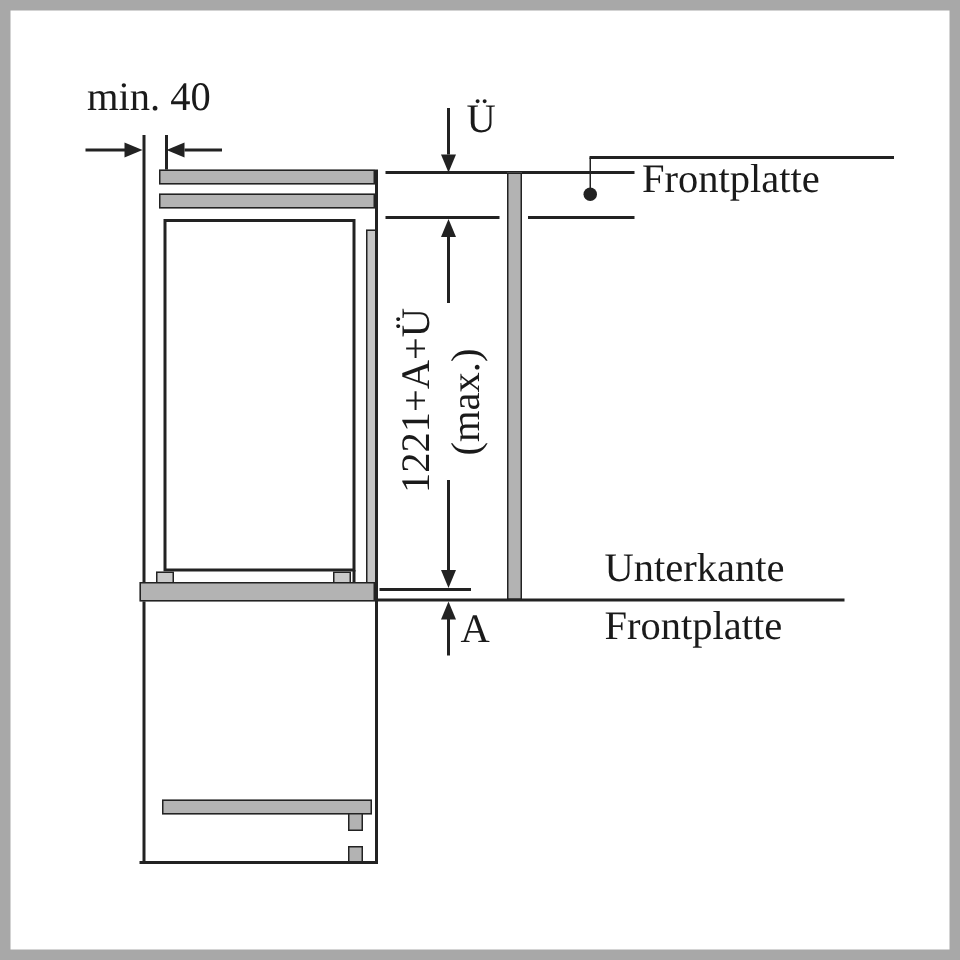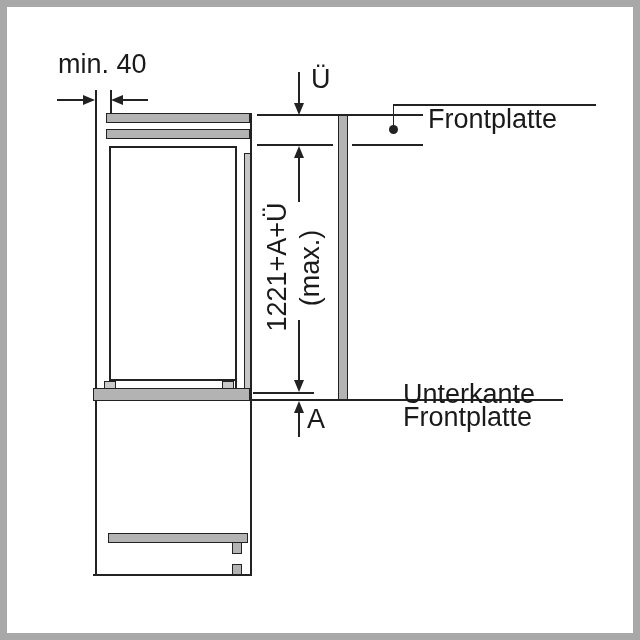--- a/index.html
+++ b/index.html
@@ -8,21 +8,21 @@
     --fill_mid:#c6c6c6;
     --fill_light:#c9c9c9;
     --frame:#a8a8a8;
     --background:#ffffff;
     --text:#1a1a1a;
   }
   html,body{margin:0;padding:0;background:#fff;}
   #canvas{
     position:relative;width:640px;height:640px;
     background:var(--background);overflow:hidden;
-    font-family:Liberation Sans, sans-serif;color:var(--text);
+    font-family:Liberation Serif, serif;color:var(--text);
   }
   .frame{position:absolute;inset:0;border:7px solid var(--frame);pointer-events:none;}
   .abs{position:absolute;box-sizing:border-box;}
   .lineh{position:absolute;background:var(--line);height:2px;}
   .linev{position:absolute;background:var(--line);width:2px;}
   .bar{position:absolute;box-sizing:border-box;border:1.5px solid var(--line);background:var(--fill_gray);}
   .txt{position:absolute;font-size:27px;line-height:32px;white-space:nowrap;color:var(--text);}
   .rot{transform:translate(-50%,-50%) rotate(-90deg);}
   .ah{position:absolute;width:0;height:0;}
   .ah-up{border-left:5px solid transparent;border-right:5px solid transparent;border-bottom:12px solid var(--line);}
@@ -84,17 +84,17 @@
   <div class="linev" style="left:297.5px;top:320px;height:61px;"></div>
   <div class="ah ah-down" style="left:293.5px;top:380px;"></div>
 
   <div class="lineh" style="left:253px;top:392px;width:61px;height:1.8px;"></div>
   <div class="lineh" style="left:252px;top:399px;width:311px;height:2.2px;"></div>
 
   <div class="ah ah-up" style="left:293.5px;top:401px;"></div>
   <div class="linev" style="left:297.5px;top:412px;height:25px;"></div>
   <div class="txt" style="left:307px;top:403px;">A</div>
 
-  <div class="txt" style="left:403px;top:362px;margin-top:16px;">Unterkante</div>
+  <div class="txt" style="left:403px;top:362px;">Unterkante</div>
   <div class="txt" style="left:403px;top:401px;">Frontplatte</div>
 
   <div class="frame"></div>
 </div>
 
 </body></html>

